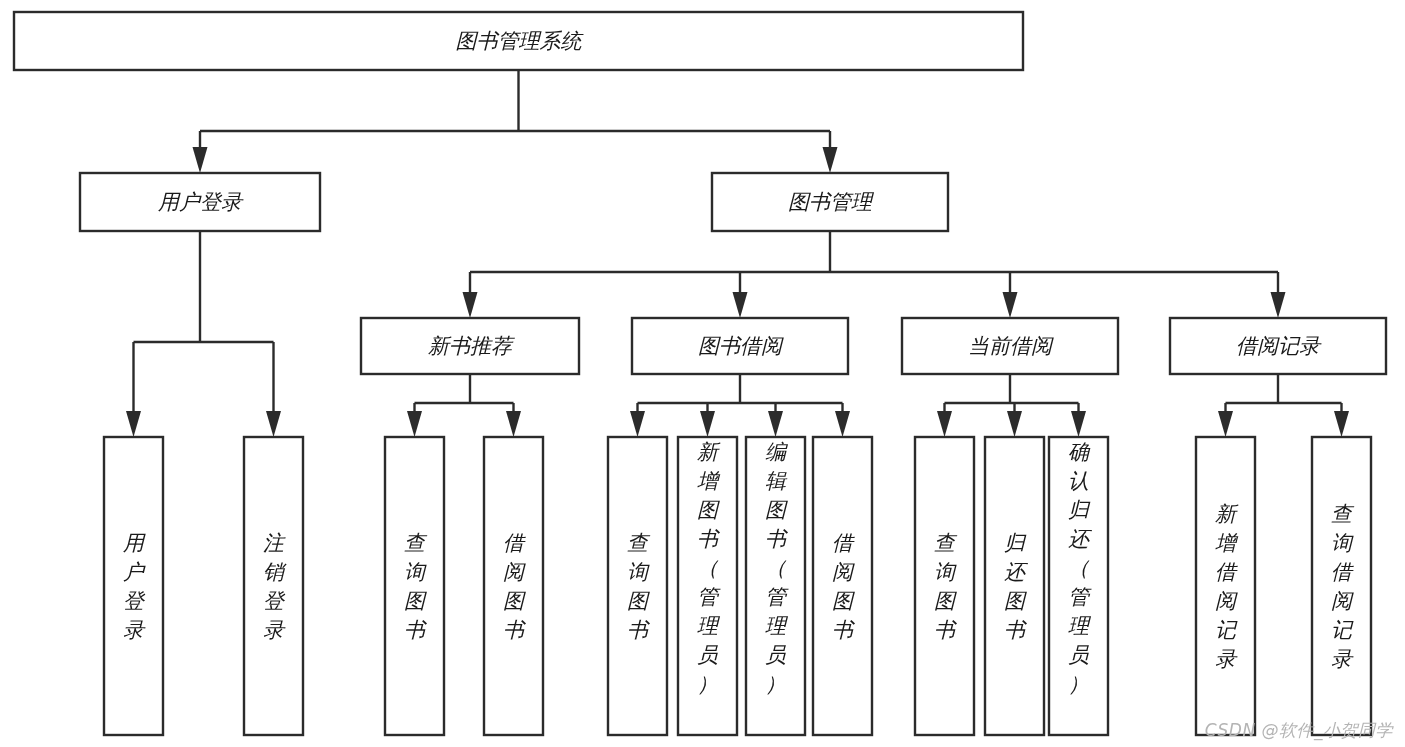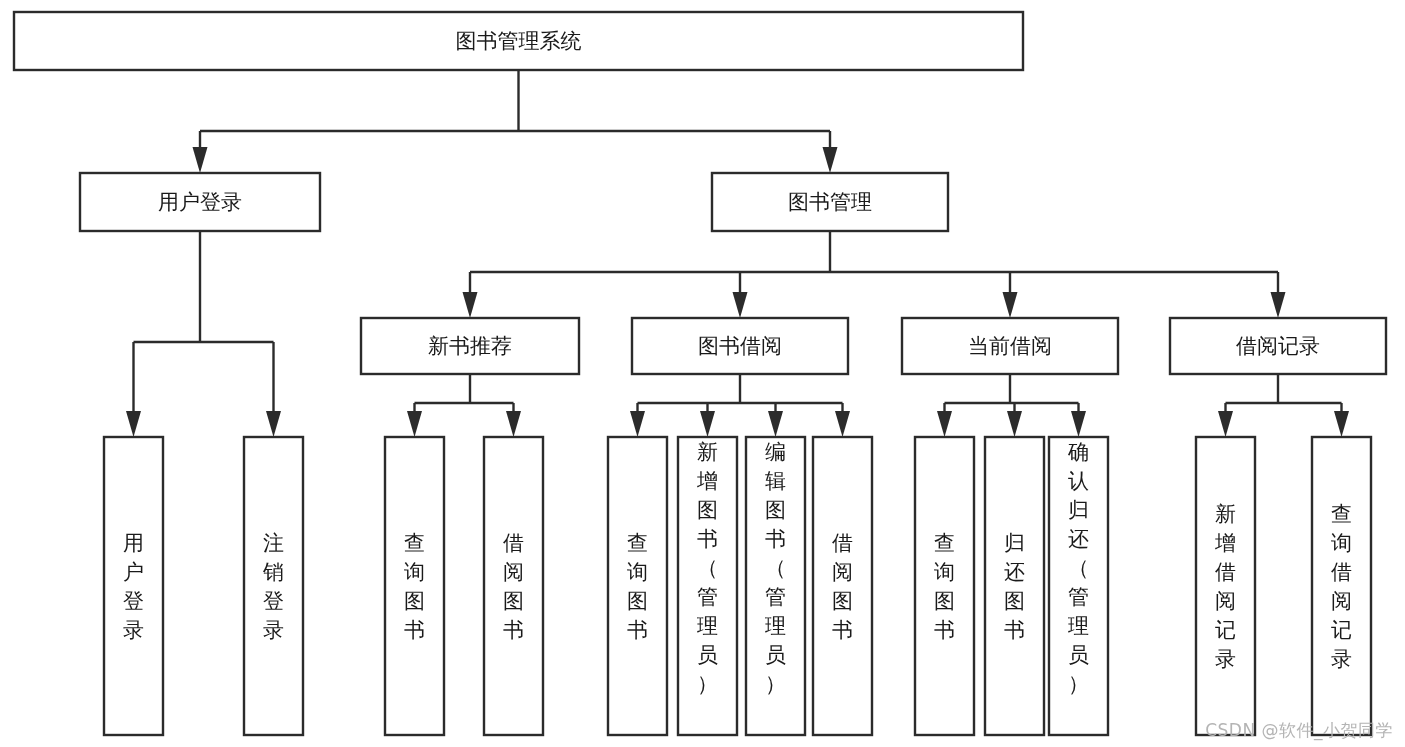--- a/index.html
+++ b/index.html
@@ -12,20 +12,21 @@
     width: 1405px;
     height: 747px;
     font-family: "DejaVu Sans", "Liberation Sans", sans-serif;
     overflow: hidden;
     position: relative;
   }
   #diagram-root {
     position: relative;
     width: 1405px;
     height: 747px;
+    font-style: italic;
   }
   svg#diagram-svg {
     position: absolute;
     left: 0;
     top: 0;
     width: 1405px;
     height: 747px;
     display: block;
   }
   .node-box {

